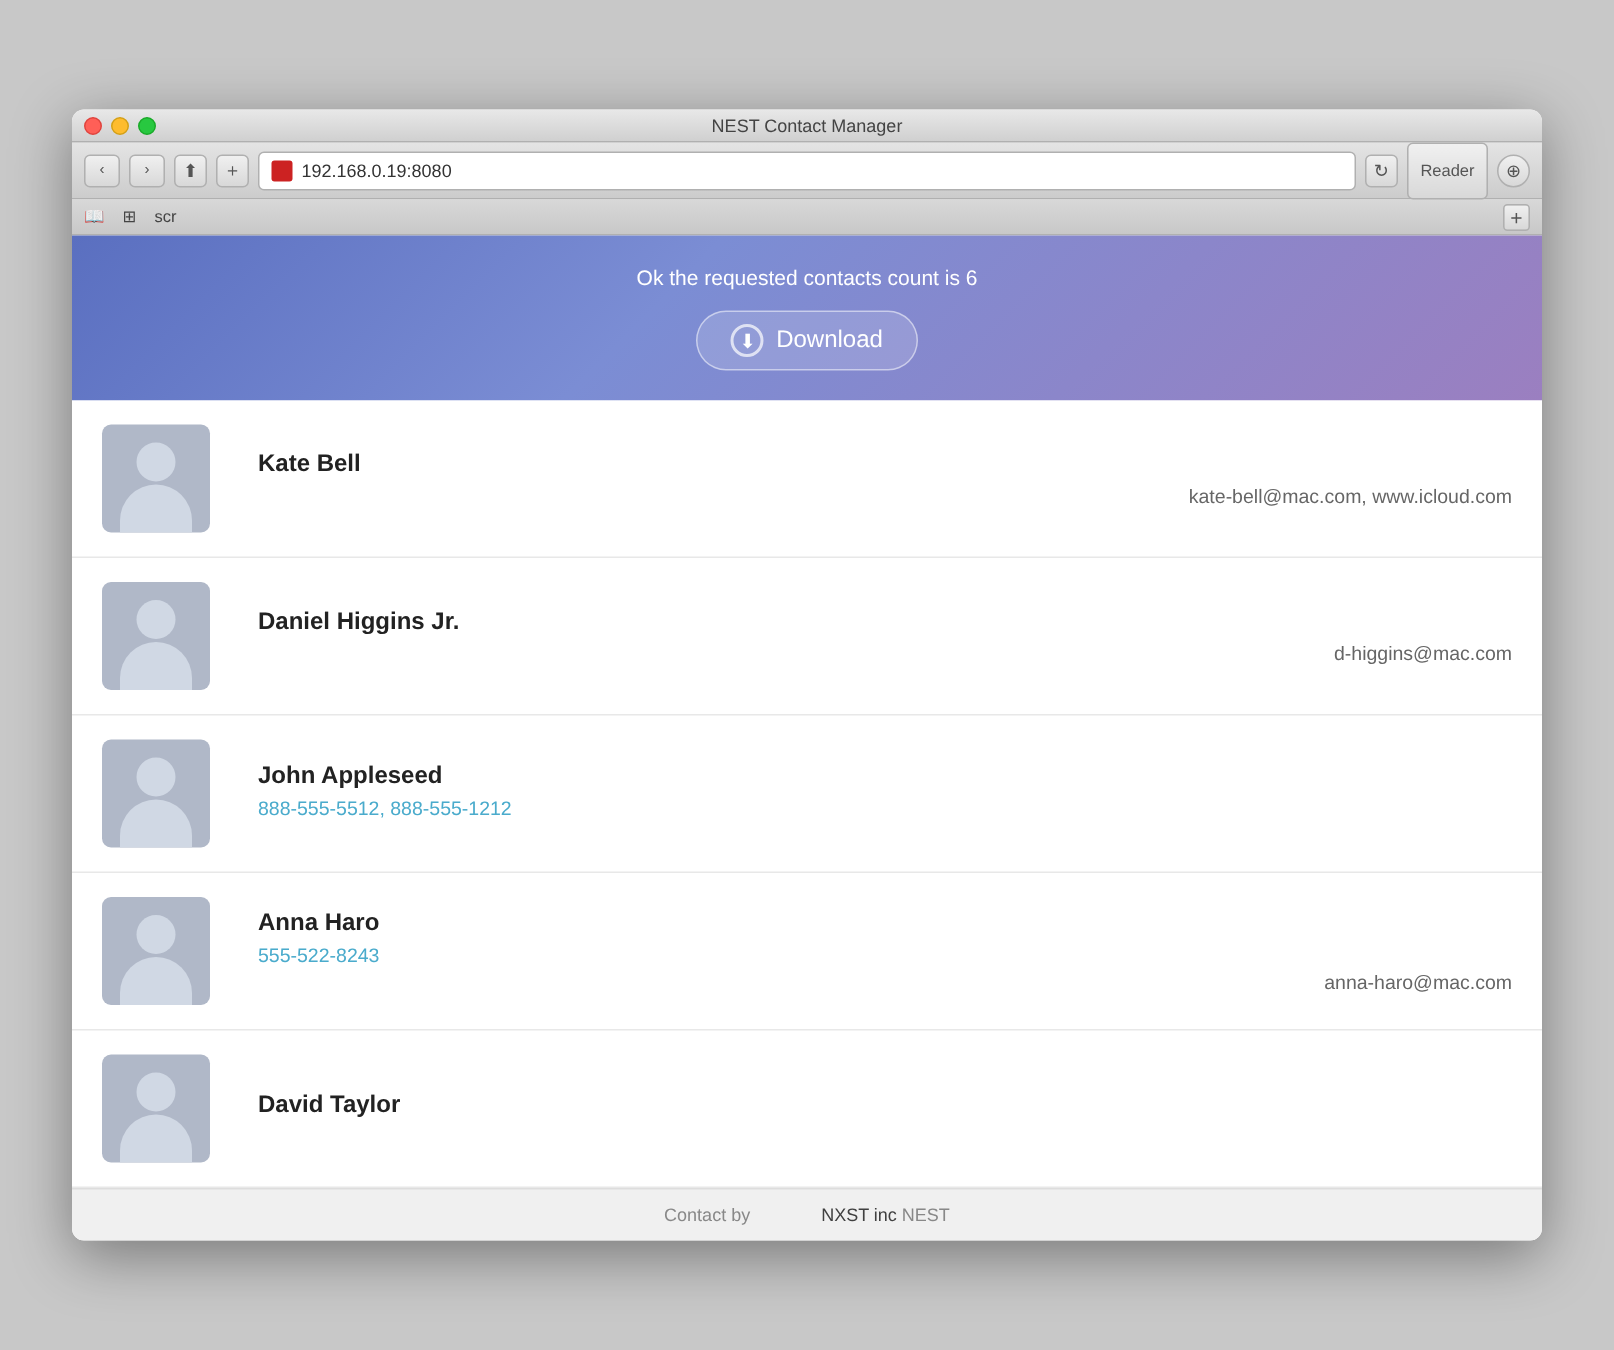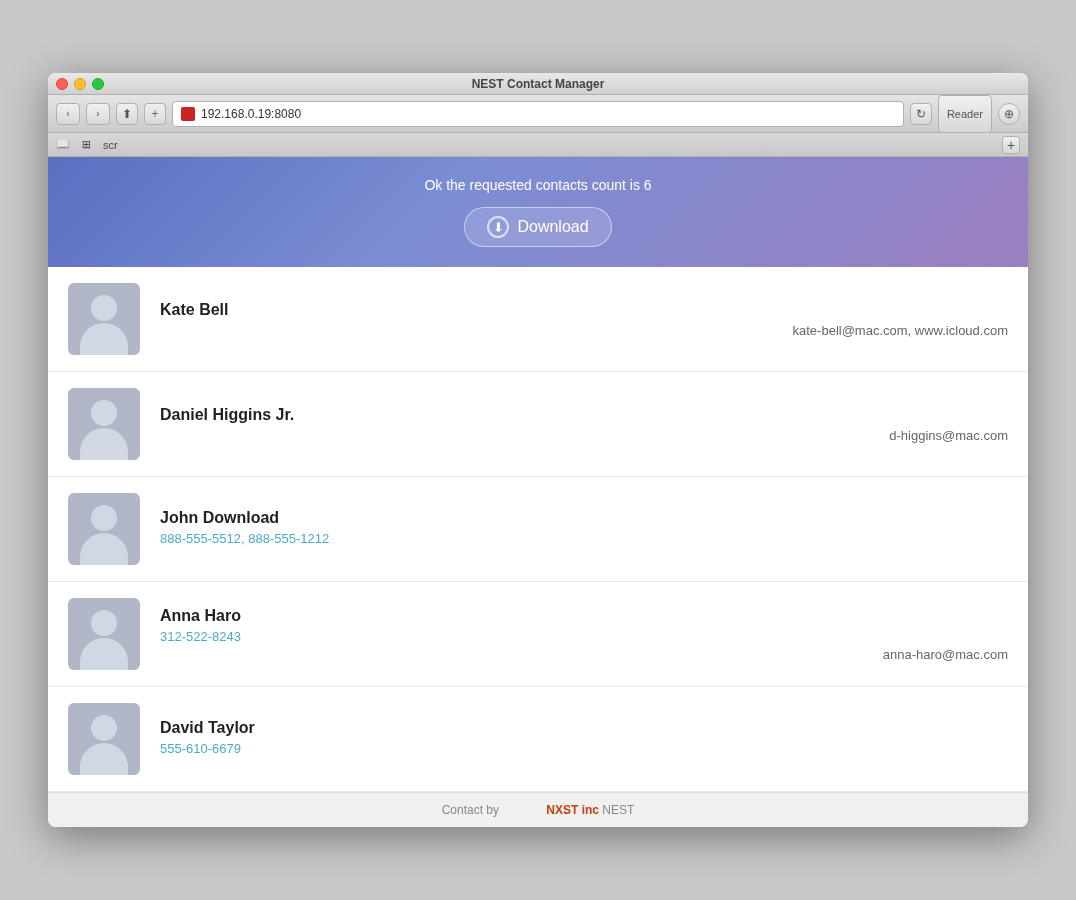--- a/index.html
+++ b/index.html
@@ -39,21 +39,21 @@
     }
     .btn-close { background: #ff5f57; border-color: #e0443e; }
     .btn-minimize { background: #febc2e; border-color: #d4a017; }
     .btn-maximize { background: #28c840; border-color: #1aab29; }
     .titlebar-title {
       position: absolute;
       left: 50%;
       transform: translateX(-50%);
       font-size: 12px;
       color: #444;
-      font-weight: 700;
+      font-weight: 400;
     }
     
     .toolbar {
       background: linear-gradient(to bottom, #e4e4e4, #cccccc);
       height: 38px;
       display: flex;
       align-items: center;
       padding: 0 8px;
       gap: 6px;
       border-bottom: 1px solid #b0b0b0;
@@ -179,21 +179,21 @@
     }
     
     .contact-list {
       background: #fff;
     }
     .contact-item {
       display: flex;
       align-items: center;
       padding: 16px 20px;
       border-bottom: 1px solid #e8e8e8;
-      gap: 20px;
+      gap: 32px;
     }
     .contact-avatar {
       width: 72px; height: 72px;
       background: #b0b8c8;
       border-radius: 6px;
       flex-shrink: 0;
       display: flex; align-items: flex-end; justify-content: center;
       overflow: hidden;
     }
     .avatar-figure {
@@ -231,22 +231,22 @@
     
     .footer {
       background: #f0f0f0;
       border-top: 1px solid #ddd;
       padding: 10px;
       text-align: center;
       font-size: 12px;
       color: #888;
     }
     .footer strong {
-      font-weight: 700;
-      color: #c2410c;
+      font-weight: 400;
+      color: #404040;
       margin-left: 44px;
     }
   </style>
 </head>
 <body>
 
 <div class="window">
 
   <div class="titlebar">
     <div class="titlebar-buttons">
@@ -318,47 +318,46 @@
       </div>
     </div>
       <div class="contact-item">
       <div class="contact-avatar">
         <div class="avatar-figure">
           <div class="avatar-head"></div>
           <div class="avatar-body"></div>
         </div>
       </div>
       <div class="contact-info">
-        <div class="contact-name">John Download</div>
+        <div class="contact-name">John Appleseed</div>
         <div class="contact-phones">888-555-5512, 888-555-1212</div>
       </div>
     </div>
       <div class="contact-item">
       <div class="contact-avatar">
         <div class="avatar-figure">
           <div class="avatar-head"></div>
           <div class="avatar-body"></div>
         </div>
       </div>
       <div class="contact-info">
         <div class="contact-name">Anna Haro</div>
-        <div class="contact-phones">312-522-8243</div>
+        <div class="contact-phones">555-522-8243</div>
         <div class="contact-email">anna-haro@mac.com</div>
       </div>
     </div>
       <div class="contact-item">
       <div class="contact-avatar">
         <div class="avatar-figure">
           <div class="avatar-head"></div>
           <div class="avatar-body"></div>
         </div>
       </div>
       <div class="contact-info">
         <div class="contact-name">David Taylor</div>
-        <div class="contact-phones">555-610-6679</div>
 
       </div>
     </div>
     </div>
 
   <div class="footer">
     <span>Contact by </span><strong>NXST inc</strong><span> NEST</span>
   </div>
 </div>
 

